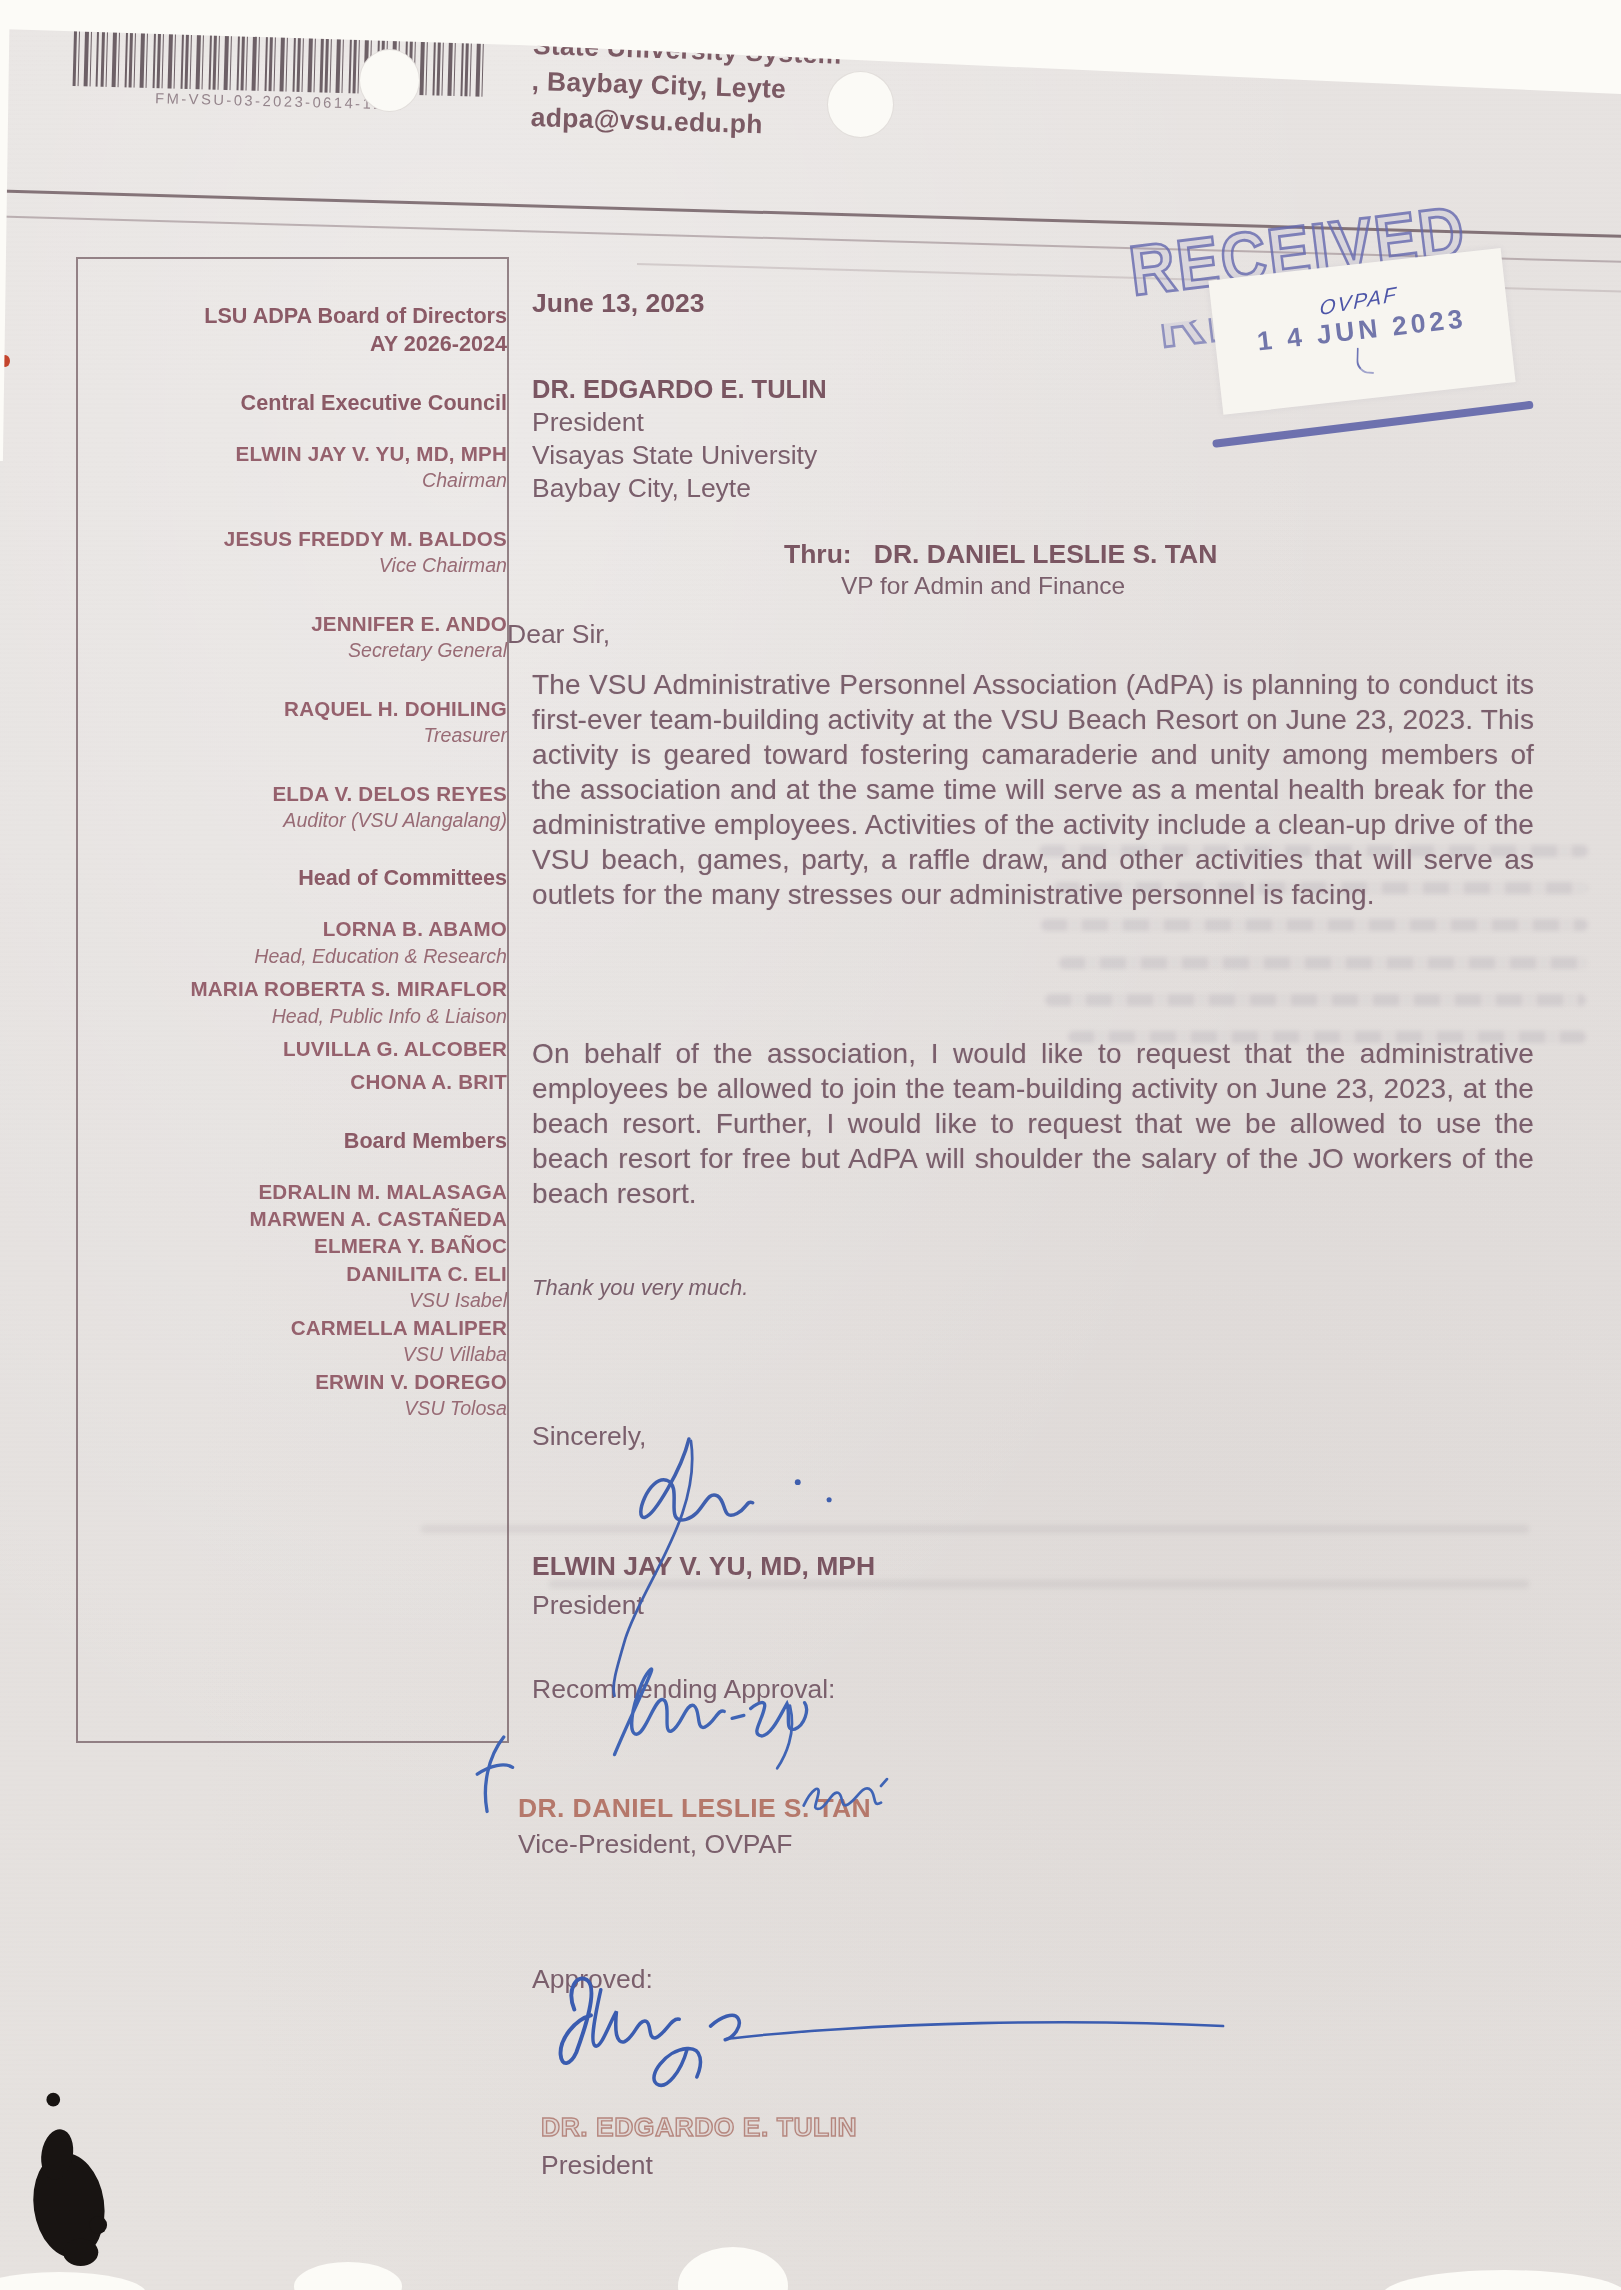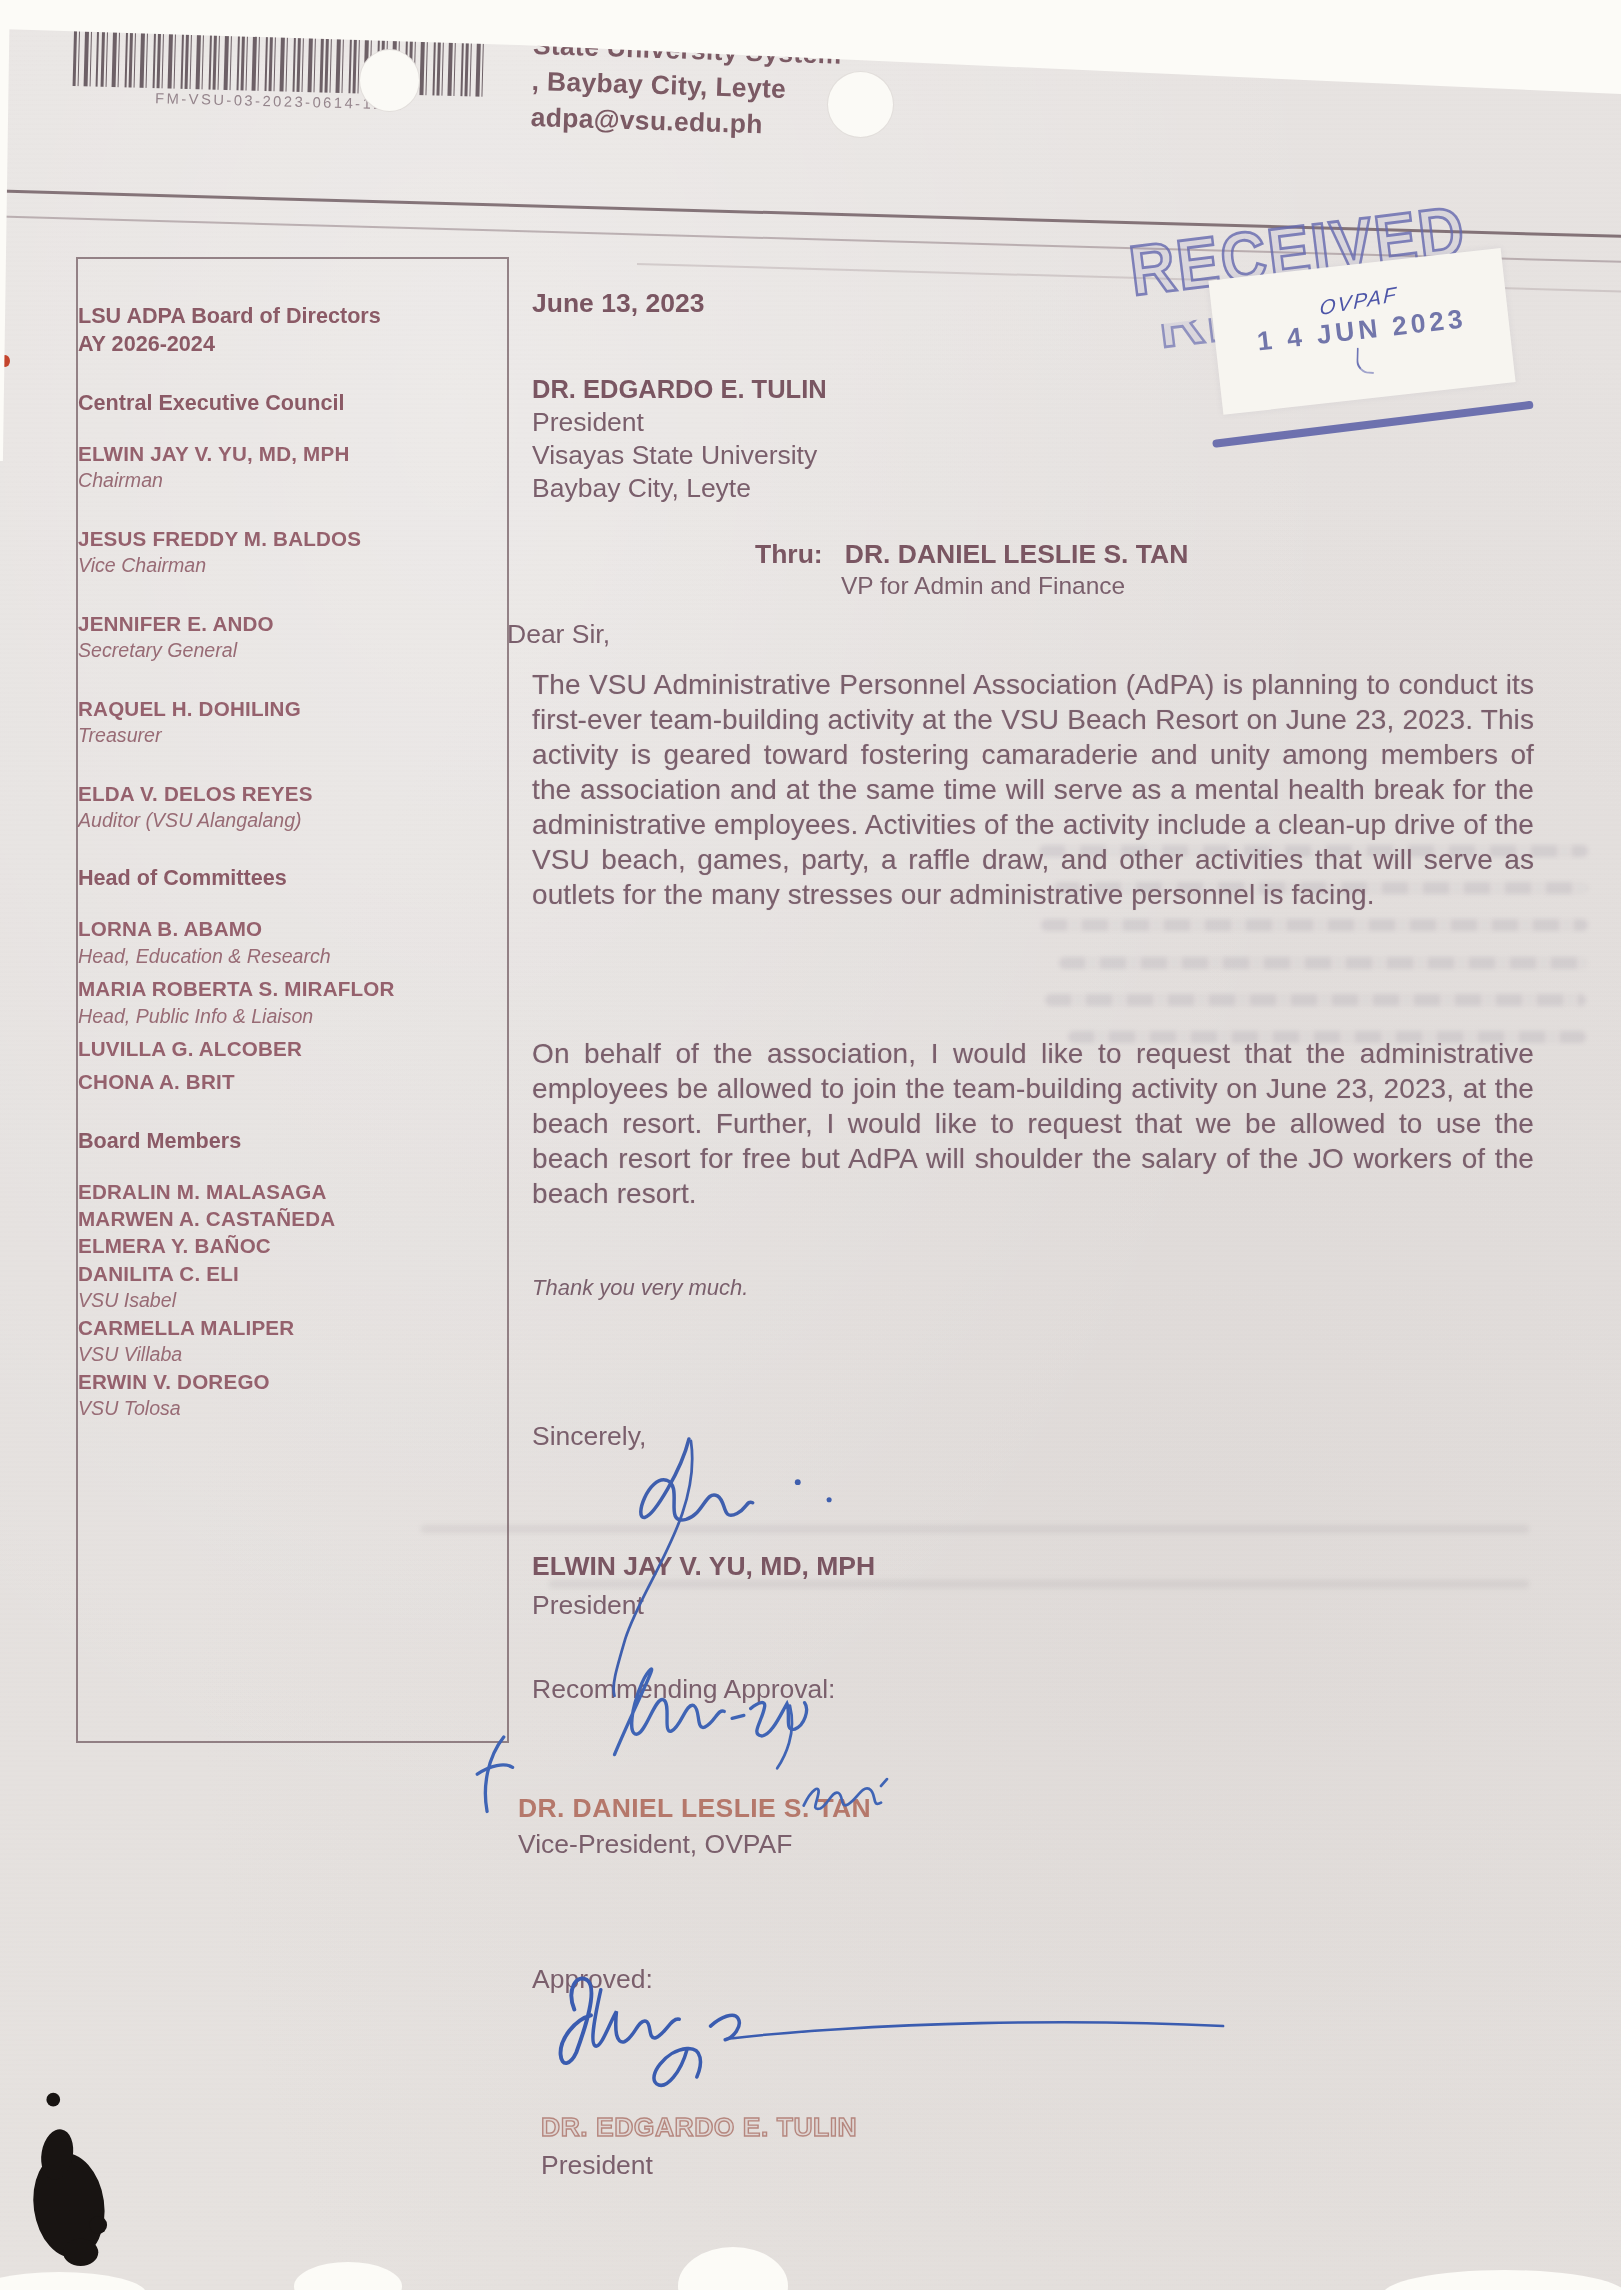--- a/index.html
+++ b/index.html
@@ -54,21 +54,21 @@
     transform:rotate(.6deg);box-shadow:0 0 5.9px rgba(120,120,150,.12);
     display:flex;flex-direction:column;align-items:center;justify-content:center;}
   .stamp-office{font-size:20.6px;font-style:italic;transform:skewX(-12deg) rotate(-4deg);color:#4d55a8;letter-spacing:2px;margin-bottom:2px;}
   .stamp-date{font-size:26.5px;font-weight:bold;color:rgba(90,95,157,.85);letter-spacing:3.9px;}
   .stamp-squiggle{width:15.7px;height:23.5px;border-left:2.5px solid rgba(77,85,168,.8);border-bottom:2px solid rgba(77,85,168,.5);border-radius:0 0 0 13.7px;transform:rotate(8deg);margin-top:2px;}
   .stamp-bar{position:absolute;left:61px;top:218px;width:323px;height:7.8px;border-radius:3.9px;background:rgba(88,93,166,.85);}
 
   
   .sidebar{position:absolute;left:76px;top:257px;width:433px;height:1486px;
     border:2px solid rgba(110,85,92,.7);z-index:6;box-sizing:border-box;
-    padding-top:43px;text-align:left;color:#95616d;}
+    padding-top:43px;text-align:right;color:#95616d;}
   .sb-title{font-weight:bold;font-size:21.6px;line-height:28px;color:#8b5a66;}
   .sb-section{font-weight:bold;font-size:21.6px;line-height:27.4px;color:#8b5a66;}
   .sb-name{font-weight:bold;font-size:20.6px;line-height:27.4px;letter-spacing:0.2px;}
   .sb-role{font-style:italic;font-size:19.6px;line-height:26.5px;color:#986b75;white-space:pre-line;}
   .gap-lg{height:31px;} .gap-md{height:23.5px;} .gap-sm{height:5.9px;}
 
   
   .txt{position:absolute;color:#7a5f6c;z-index:8;margin-top:40px;}
   .bold{font-weight:bold;color:#7a5662;}
   .fs27{font-size:26.5px;line-height:33px;}
@@ -185,21 +185,21 @@
 
   <div class="txt fs27 bold" style="left:532px;top:247px;">June 13, 2023</div>
 
   <div class="txt recipient" style="left:532px;top:333px;">
     <div class="bold" style="font-size:25.5px;">DR. EDGARDO E. TULIN</div>
     <div>President</div>
     <div>Visayas State University</div>
     <div>Baybay City, Leyte</div>
   </div>
 
-  <div class="txt fs27" style="left:755px;top:498px;">
+  <div class="txt fs27" style="left:784px;top:498px;">
     <span class="thru-label">Thru:</span>&nbsp;&nbsp;
     <span class="bold">DR. DANIEL LESLIE S. TAN</span>
   </div>
   <div class="txt" style="left:841px;top:532px;font-size:24.5px;">VP for Admin and Finance</div>
 
   <div class="txt fs27" style="left:507px;top:578px;">Dear Sir,</div>
 
   <div class="txt para" style="top:627px;">The VSU Administrative Personnel Association (AdPA) is planning to conduct its first-ever team-building activity at the VSU Beach Resort on June 23, 2023.  This activity is geared toward fostering camaraderie and unity among members of the association and at the same time will serve as a mental health break for the administrative employees.  Activities of the activity include a clean-up drive of the VSU beach, games, party, a raffle draw, and other activities that will serve as outlets for the many stresses our administrative personnel is facing.</div>
   <div class="txt para" style="top:996px;">On behalf of the association, I would like to request that the administrative employees be allowed to join the team-building activity on June 23, 2023, at the beach resort.  Further, I would like to request that we be allowed to use the beach resort for free but AdPA will shoulder the salary of the JO workers of the beach resort.</div>
   <div class="txt fs27" style="left:532px;top:1231px;font-size:22px;font-style:italic;">Thank you very much.</div>

